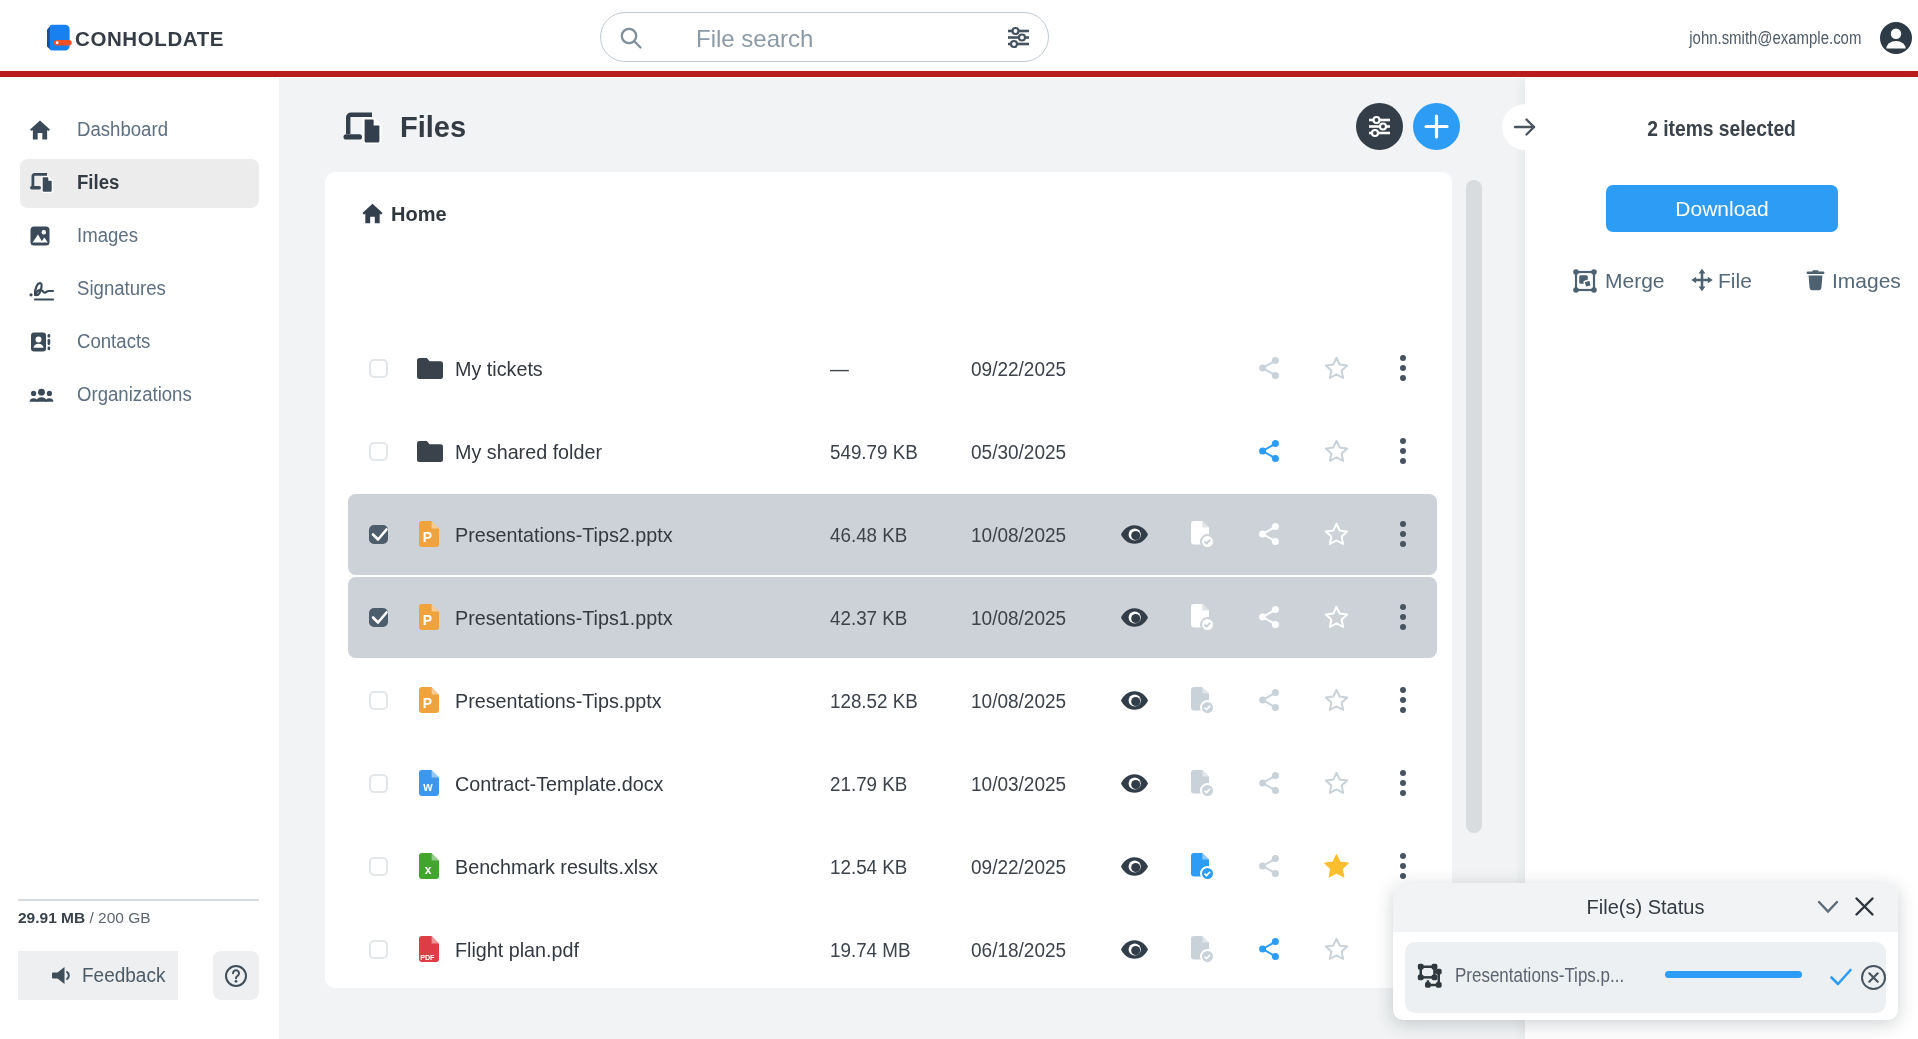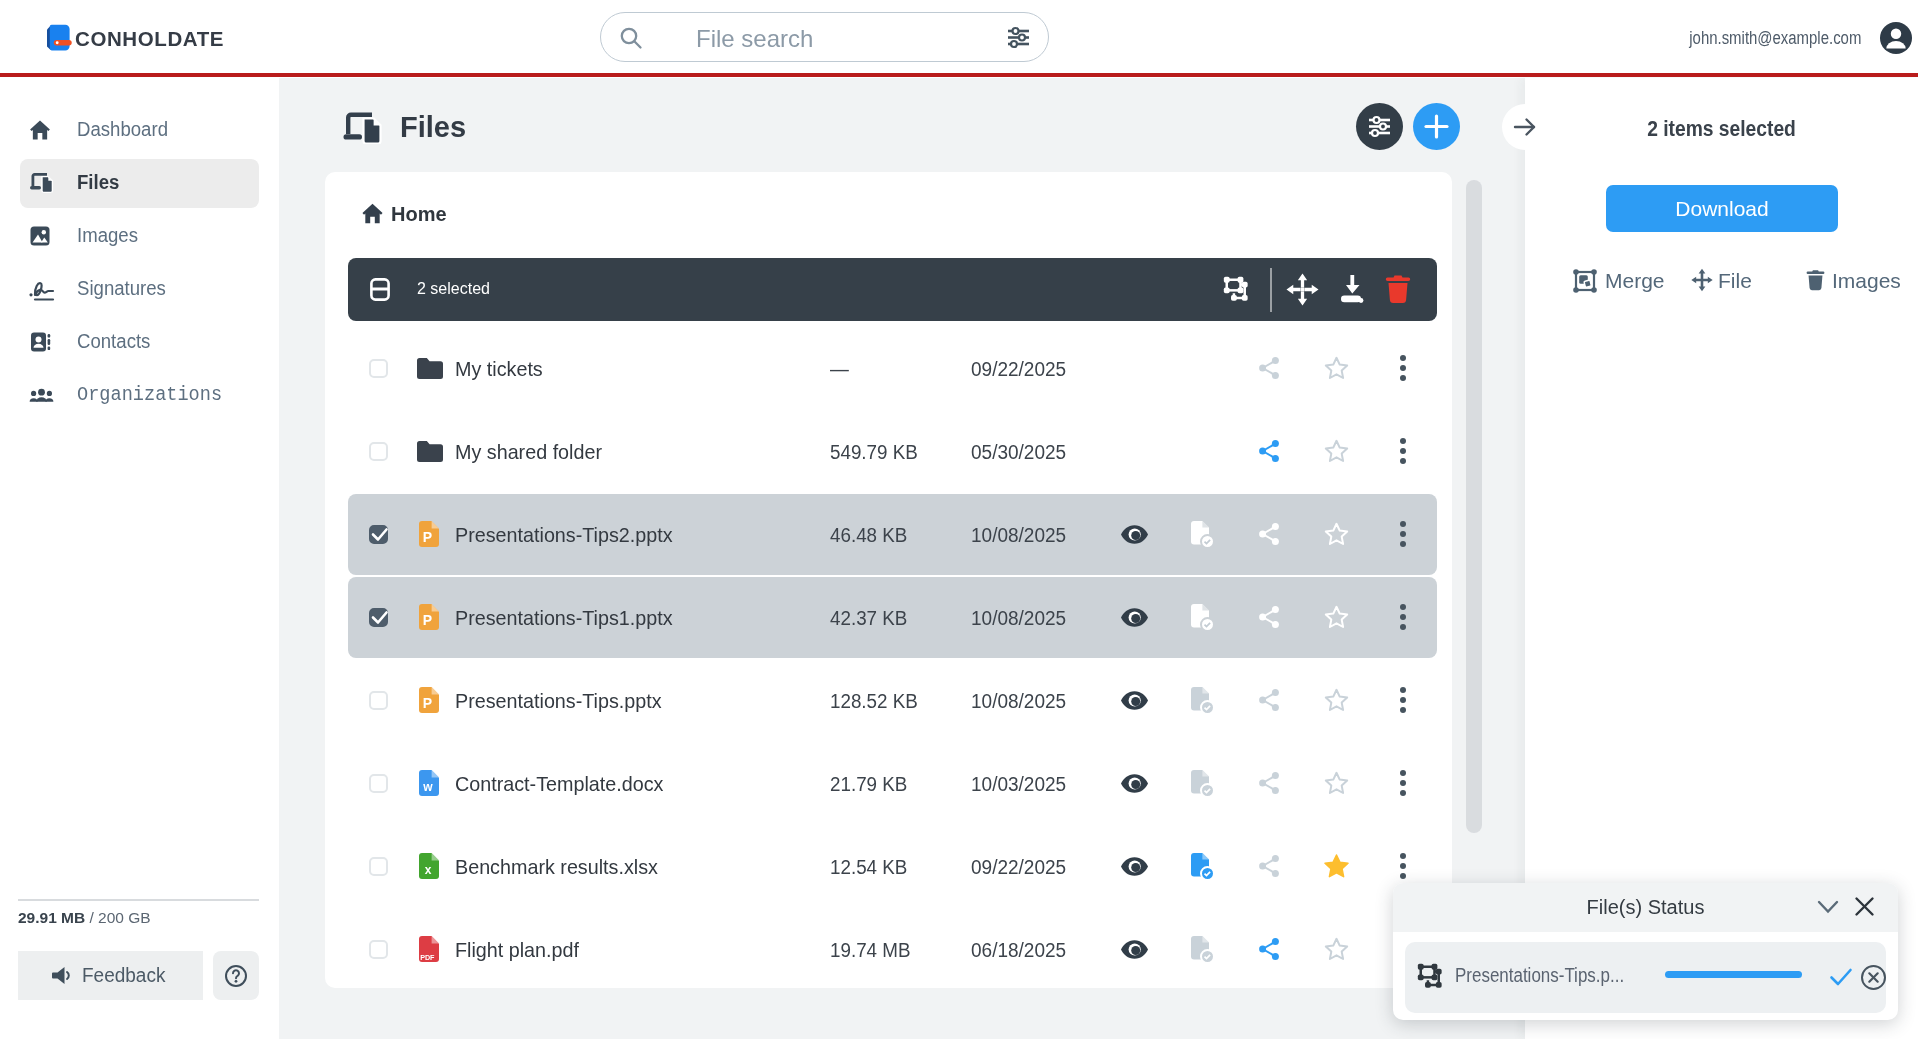--- a/index.html
+++ b/index.html
@@ -1,40 +1,40 @@
 <!DOCTYPE html>
 <html><head>
 <meta charset="utf-8">
 <style>
 * { margin:0; padding:0; box-sizing:border-box; }
 html,body { width:1918px; height:1039px; overflow:hidden; }
 body { font-family:"Liberation Sans", sans-serif; background:#fff; }
 #app { position:relative; width:1918px; height:1039px; overflow:hidden; }
 
 
-#header { position:absolute; left:0; top:0; width:1918px; height:77px; background:#fff; border-bottom:4px solid #b91c1c; z-index:30; }
+#header { position:absolute; left:0; top:0; width:1918px; height:77px; background:#fff; border-bottom:6px solid #b91c1c; z-index:30; }
 #logo { position:absolute; left:45px; top:24px; width:230px; height:28px; }
 #logotext { position:absolute; left:75px; top:27px; font-size:20.5px; font-weight:bold; letter-spacing:0.6px; color:#353c46; }
 #search { position:absolute; left:600px; top:12px; width:449px; height:50px; border:1.6px solid #bfcad3; border-radius:25px; background:#fff; }
 #searchtxt { position:absolute; left:50px; top:12px; font-size:24px; color:#8c9aa7;margin-left:45px; }
 #email { position:absolute; right:57px; top:28px; font-size:18px; color:#4e5b69; transform:scaleX(0.83); transform-origin:right center; white-space:nowrap; }
 #avatar { position:absolute; left:1880px; top:22px; width:32px; height:32px; }
 
 
 #sidebar { position:absolute; left:0; top:78px; width:279px; height:961px; background:#fff; z-index:20;padding-left:40px; }
 .nav-item { position:absolute; left:0; width:279px; height:47px; }
 .nav-item .nbg { position:absolute; left:20px; top:-5px; width:239px; height:49px; border-radius:8px; }
 .nav-item.active .nbg { background:#ececec; }
 .nav-item svg { position:absolute; left:29px; top:8px; }
 .nav-item .nlabel { position:absolute; left:77px; top:7px; font-size:20px; color:#5d6f80; transform:scaleX(0.93); transform-origin:left center; white-space:nowrap; }
 .nav-item.active .nlabel { color:#333b44; font-weight:bold; }
 #storage-line { position:absolute; left:18px; top:821px; width:241px; height:2px; background:#d8dbde; }
 #storage { position:absolute; left:18px; top:831px; font-size:15.5px; color:#5b6672; }
 #storage b { color:#39434d; }
-#feedback { position:absolute; left:18px; top:873px; width:185px; height:49px; background:#edeff0; border-radius:0; }
+#feedback { position:absolute; left:18px; top:873px; width:160px; height:49px; background:#edeff0; border-radius:0; }
 #feedback span { position:absolute; left:64px; top:13px; font-size:20px; color:#4c5a66; transform:scaleX(0.95); transform-origin:left center; }
 #helpbtn { position:absolute; left:213px; top:873px; width:46px; height:49px; background:#edeff0; border-radius:8px; }
 
 
 #main { position:absolute; left:279px; top:78px; width:1246px; height:961px; background:#f1f3f4; }
 #ptitle { position:absolute; left:121px; top:33px; font-size:29px; font-weight:bold; color:#333b45; }
 #ptitle-icon { position:absolute; left:63px; top:33px; }
 .circlebtn { position:absolute; top:25px; width:47px; height:47px; border-radius:50%; }
 #filterbtn { left:1077px; background:#333e48; }
 #addbtn { left:1134px; background:#2d9cf4; }
@@ -103,43 +103,20 @@
           <line x1="2" y1="12.5" x2="23" y2="12.5"></line>
         </svg>
     </div>
     <div id="card">
       <div id="breadcrumb">
         <svg width="23" height="23" viewBox="0 0 16 16" fill="#333f4c">
             <path d="M8 1.2 L15 7.6 L13.9 8.8 L13 8 V14.8 H9.6 V10.2 H6.4 V14.8 H3 V8 L2.1 8.8 L1 7.6 Z"></path>
           </svg>
         <span>Home</span>
       </div>
-      <div id="toolbar">
-        <svg style="position:absolute;left:22px;top:20px;" width="20" height="23" viewBox="0 0 20 23" fill="none" stroke="#fff">
-            <rect x="1.4" y="1.4" width="17.2" height="20.2" rx="4" stroke-width="2.6"></rect>
-            <line x1="2" y1="11" x2="18" y2="11" stroke-width="3"></line>
-          </svg>
-        <div class="tsel">2 selected</div>
-        <svg style="position:absolute;left:875px;top:18px;color:#fff;" width="26" height="26" viewBox="0 0 25 25">
-            <use href="#sym-merge"></use>
-          </svg>
-        <div id="tooldivider"></div>
-        <svg style="position:absolute;left:938px;top:15px;" width="33" height="33" viewBox="0 0 34 34" fill="#fff">
-            <path d="M17 0.5 L21.8 7.5 H12.2 Z M17 33.5 L12.2 26.5 H21.8 Z M0.5 17 L7.5 12.2 V21.8 Z M33.5 17 L26.5 21.8 V12.2 Z M15.3 15.3 h3.4 v3.4 h-3.4 Z M15.3 7 h3.4 v8 h-3.4 Z M15.3 19 h3.4 v8 h-3.4 Z M7 15.3 h8 v3.4 H7 Z M19 15.3 h8 v3.4 h-8 Z"></path>
-          </svg>
-        <svg style="position:absolute;left:990px;top:16px;" width="28" height="30" viewBox="0 0 28 30" fill="#fff">
-            <path d="M12.4 1 h3.8 v10 h5.3 L14.3 19.6 L8 11 h4.4 Z"></path>
-            <rect x="3" y="21.6" width="20" height="6.6" rx="3.3"></rect>
-            <circle cx="23" cy="26.5" r="2.4"></circle>
-          </svg>
-        <svg style="position:absolute;left:1037px;top:16px;" width="26" height="30" viewBox="0 0 26 30" fill="#e9392c">
-            <path d="M9.5 1.5 h7 l1 2 h6 a1.3 1.3 0 0 1 0 3.4 H2.5 a1.3 1.3 0 0 1 0-3.4 h6 Z"></path>
-            <path d="M3.5 9 h19 l-1.4 17 a3.2 3.2 0 0 1 -3.2 2.9 H8.1 a3.2 3.2 0 0 1 -3.2-2.9 Z"></path>
-          </svg>
-      </div>
       <svg width="0" height="0" style="position:absolute">
         <defs>
           <g id="sym-folder">
               <path d="M2.5 0 H9.8 l2.8 3.2 H23.5 A2.5 2.5 0 0 1 26 5.7 V18.5 A2.5 2.5 0 0 1 23.5 21 H2.5 A2.5 2.5 0 0 1 0 18.5 V2.5 A2.5 2.5 0 0 1 2.5 0 Z" fill="#3a424c"></path>
             </g>
           <g id="sym-file">
               <path d="M3 0 H12.6 L20 7.4 V23 a3 3 0 0 1 -3 3 H3 a3 3 0 0 1 -3 -3 V3 a3 3 0 0 1 3 -3 Z" fill="currentColor"></path>
               <path d="M12.6 0 L20 7.4 H12.6 Z" fill="#fff" opacity="0.45"></path>
             </g>
           <g id="sym-eye">
@@ -474,21 +451,21 @@
           <circle cx="9.5" cy="8.5" r="3" fill="#fff"></circle>
           <path d="M4.5 16.8 a5 4 0 0 1 10 0 Z" fill="#fff"></path>
           <g fill="#3b4a58">
             <rect x="18.6" y="3" width="2.6" height="3.6" rx="1.2"></rect>
             <rect x="18.6" y="8" width="2.6" height="6" rx="1.2"></rect>
             <rect x="18.6" y="15.5" width="2.6" height="3.6" rx="1.2"></rect>
           </g>
         </svg>
       <div class="nlabel">Contacts</div>
     </div>
-    <div class="nav-item" style="top:298px;font-family:Liberation Mono, monospace;">
+    <div class="nav-item" style="top:298px;">
       <div class="nbg"></div>
       <svg width="25" height="25" viewBox="0 0 25 25" fill="#3b4a58">
           <circle cx="12.5" cy="8.2" r="3.4"></circle>
           <path d="M7.2 17.8 a5.3 4.6 0 0 1 10.6 0 Z"></path>
           <circle cx="4.6" cy="9.4" r="2.6"></circle>
           <path d="M0.6 17.8 a4 3.6 0 0 1 8 0 Z"></path>
           <circle cx="20.4" cy="9.4" r="2.6"></circle>
           <path d="M16.4 17.8 a4 3.6 0 0 1 8 0 Z"></path>
         </svg>
       <div class="nlabel">Organizations</div>

